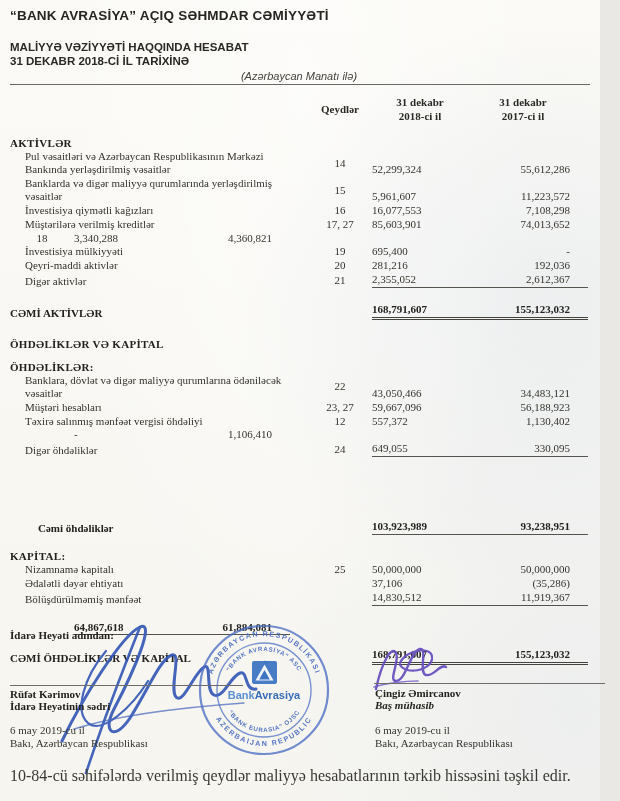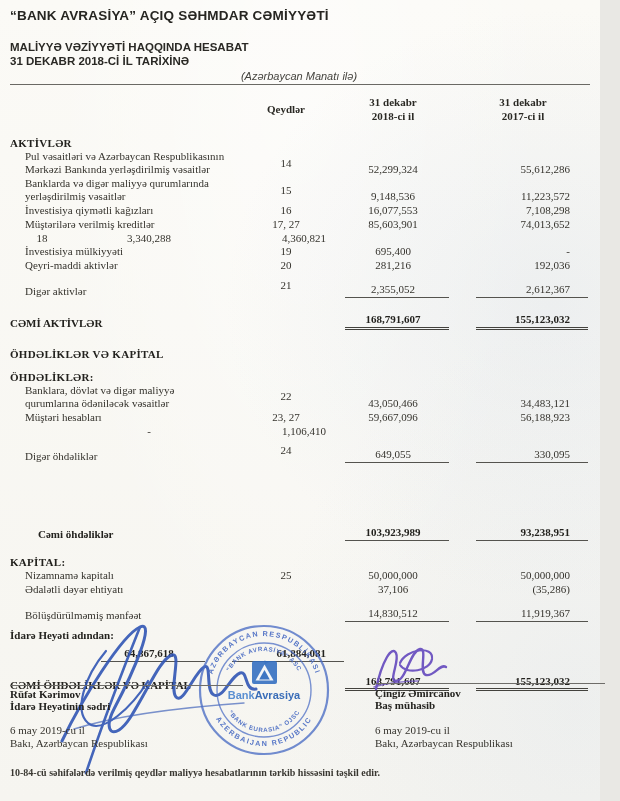--- a/index.html
+++ b/index.html
@@ -15,56 +15,56 @@
     color:#35332d;
     font-size:11px;
   }
   
   .hdr-block{padding:8px 12px 0 10px;}
   .doc-title{font-family:"Liberation Sans",sans-serif;font-weight:700;font-size:13.5px;color:#262521;letter-spacing:.2px;}
   .report-title{margin-top:17px;font-family:"Liberation Sans",sans-serif;font-weight:700;font-size:11.5px;line-height:1.26;color:#2a2925;}
   .currency-note{font-family:"Liberation Sans",sans-serif;font-style:italic;font-size:11px;color:#45443f;margin-top:1px;text-align:center;}
   .toprule{height:0;border-bottom:1.6px solid #6a6964;margin:2px 10px 0 10px;}
   
-  .frow{display:flex;align-items:flex-end;padding:0 12px 0 10px;line-height:1.17;margin-top:1px;gap:27px;}
+  .frow{display:flex;align-items:flex-end;padding:0 12px 0 10px;line-height:1.17;margin-top:1px;}
   .c-label{flex:1;padding-left:15px;}
   .c-label.l0{padding-left:0;}
   .c-label.sub{padding-left:28px;font-weight:700;margin-top:48px;}
   .c-note{width:64px;text-align:center;align-self:center;}
-  .c-v18{width:104px;text-align:center;padding-right:8px;box-sizing:border-box;}
+  .c-v18{width:104px;text-align:left;padding-right:8px;box-sizing:border-box;}
   .c-v17{width:112px;text-align:right;padding-right:18px;box-sizing:border-box;}
-  .u{border-bottom:1px solid #54534e;padding-bottom:1px;margin-top:10px;}
+  .u{border-bottom:1px solid #54534e;padding-bottom:1px;}
   .uu{border-bottom:3px double #43423d;padding-bottom:1px;}
   .bold{font-weight:700;color:#23221e;}
   .hdr-row{margin-top:11px;font-weight:700;color:#2a2924;}
   .hdr-row .c-v18,.hdr-row .c-v17{text-align:center;line-height:1.25;}
   .sec-h{font-weight:700;color:#23221e;padding-left:10px;letter-spacing:.3px;}
   .sp18{height:18px}.sp16{height:16px}.sp15{height:15px}.sp14{height:14px}.sp12{height:12px}.sp11{height:11px}
   
   .sign-area{position:absolute;left:0;top:601px;width:620px;height:166px;}
   .onbehalf{position:absolute;left:10px;top:28px;font-weight:700;color:#23221e;}
   .sline{position:absolute;height:1.2px;background:#6e6d69;}
   .sline-left{left:10px;top:84px;width:233px;}
   .sline-right{left:374px;top:82px;width:231px;}
   .sig-name{position:absolute;font-weight:700;color:#23221e;}
   .sig-title{position:absolute;font-weight:700;color:#23221e;}
   .sig-date{position:absolute;color:#35332d;}
   .sig-place{position:absolute;color:#35332d;}
   .n-left{left:10px;top:87px;} .t-left{left:10px;top:99px;}
   .d-left{left:10px;top:123px;} .p-left{left:10px;top:136px;}
-  .n-right{left:375px;top:86px;} .t-right{left:375px;top:98px;}
+  .n-right{left:375px;top:86px;} .t-right{left:375px;top:98px;font-style:italic;}
   .d-right{left:375px;top:123px;} .p-right{left:375px;top:136px;}
   .scribble{position:absolute;overflow:visible;pointer-events:none;}
   .scr-left{left:48px;top:10px;}
   .scr-right{left:366px;top:40px;}
   .stamp{position:absolute;left:196px;top:21px;opacity:.92;}
   .st-arc{font-family:"Liberation Sans",sans-serif;font-weight:700;fill:#4b6dc4;}
   .wordmark{font-family:"Liberation Sans",sans-serif;font-weight:700;}
   
-  .footer-note{position:absolute;left:10px;top:767px;font-size:10px;color:#3a3832;font-weight:bold;}
+  .footer-note{position:absolute;left:10px;top:767px;font-size:16px;color:#3a3832;}
 </style>
 </head>
 <body>
 
 <div class="page">
 
   <div class="hdr-block">
     <div class="doc-title">“BANK AVRASİYA” AÇIQ SƏHMDAR CƏMİYYƏTİ</div>
     <div class="report-title">
       <div>MALİYYƏ VƏZİYYƏTİ HAQQINDA HESABAT</div>
@@ -92,21 +92,21 @@
 
   <div class="frow">
     <div class="c-label">Pul vəsaitləri və Azərbaycan Respublikasının Mərkəzi Bankında yerləşdirilmiş vəsaitlər</div>
     <div class="c-note">14</div>
     <div class="c-v18">52,299,324</div>
     <div class="c-v17">55,612,286</div>
   </div>
   <div class="frow">
     <div class="c-label">Banklarda və digər maliyyə qurumlarında yerləşdirilmiş vəsaitlər</div>
     <div class="c-note">15</div>
-    <div class="c-v18">9,148,536</div>
+    <div class="c-v18">5,961,607</div>
     <div class="c-v17">11,223,572</div>
   </div>
   <div class="frow">
     <div class="c-label">İnvestisiya qiymətli kağızları</div>
     <div class="c-note">16</div>
     <div class="c-v18">16,077,553</div>
     <div class="c-v17">7,108,298</div>
   </div>
   <div class="frow">
     <div class="c-label">Müştərilərə verilmiş kreditlər</div>
@@ -156,20 +156,26 @@
     <div class="c-label">Banklara, dövlət və digər maliyyə qurumlarına ödəniləcək vəsaitlər</div>
     <div class="c-note">22</div>
     <div class="c-v18">43,050,466</div>
     <div class="c-v17">34,483,121</div>
   </div>
   <div class="frow">
     <div class="c-label">Müştəri hesabları</div>
     <div class="c-note">23, 27</div>
     <div class="c-v18">59,667,096</div>
     <div class="c-v17">56,188,923</div>
+  </div>
+  <div class="frow">
+    <div class="c-label">Təxirə salınmış mənfəət vergisi öhdəliyi</div>
+    <div class="c-note">12</div>
+    <div class="c-v18">557,372</div>
+    <div class="c-v17">1,130,402</div>
   </div>
   <div class="frow">
     <div class="c-note"></div>
     <div class="c-v18">-</div>
     <div class="c-v17">1,106,410</div>
   </div>
   <div class="frow">
     <div class="c-label">Digər öhdəliklər</div>
     <div class="c-note">24</div>
     <div class="c-v18 u">649,055</div>

